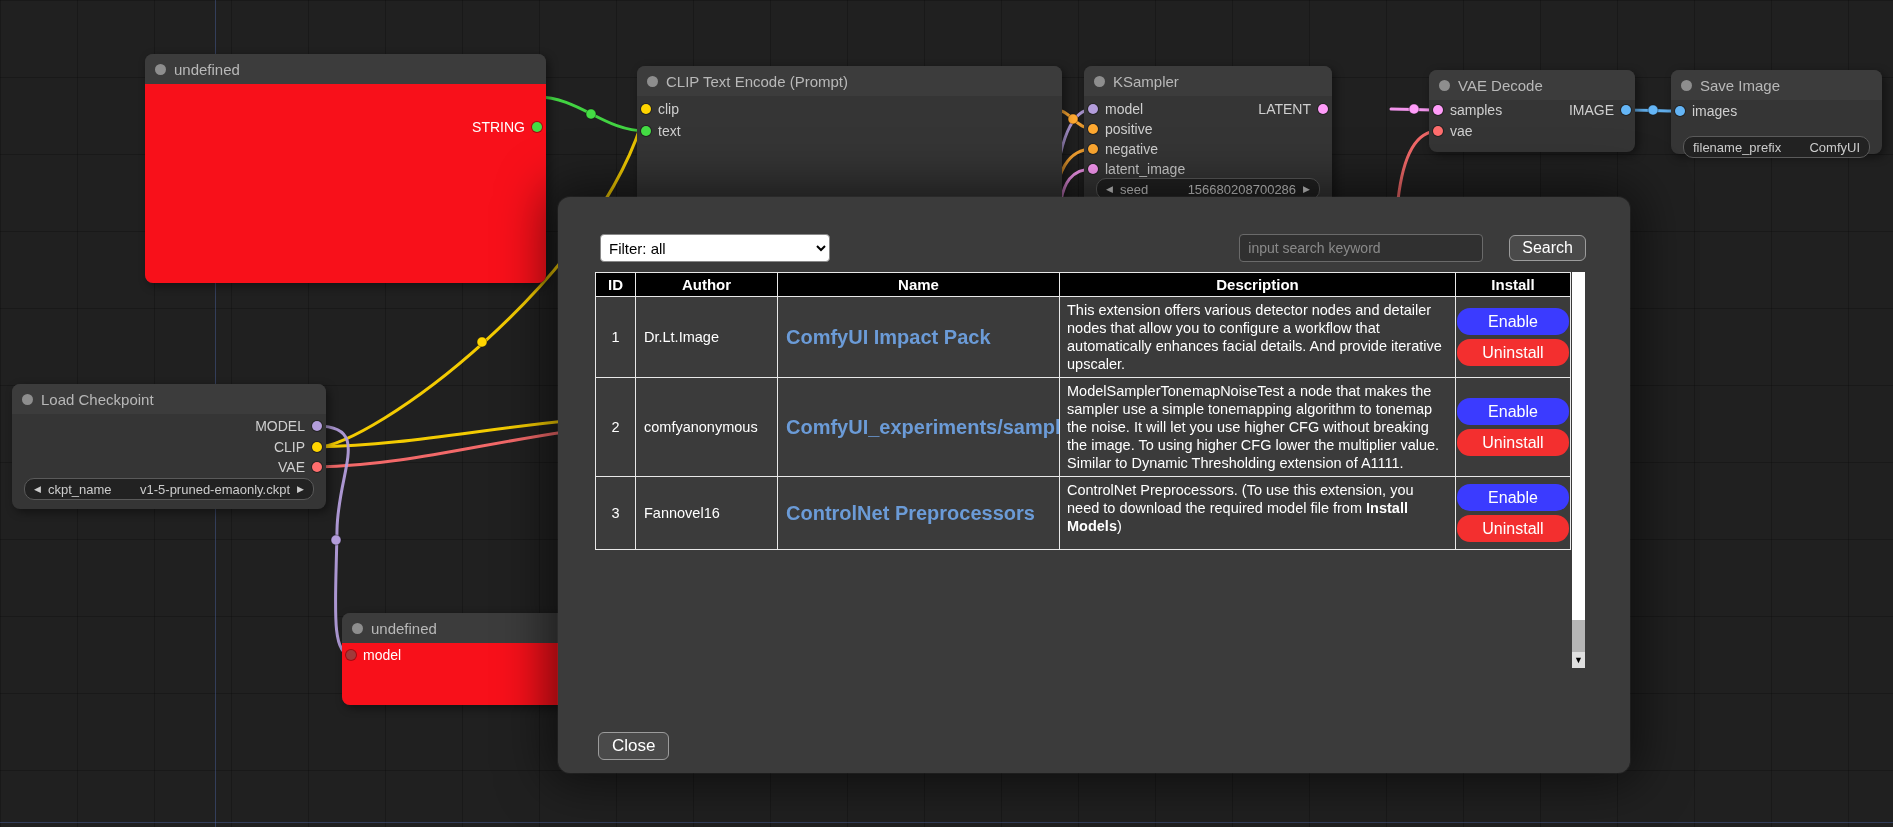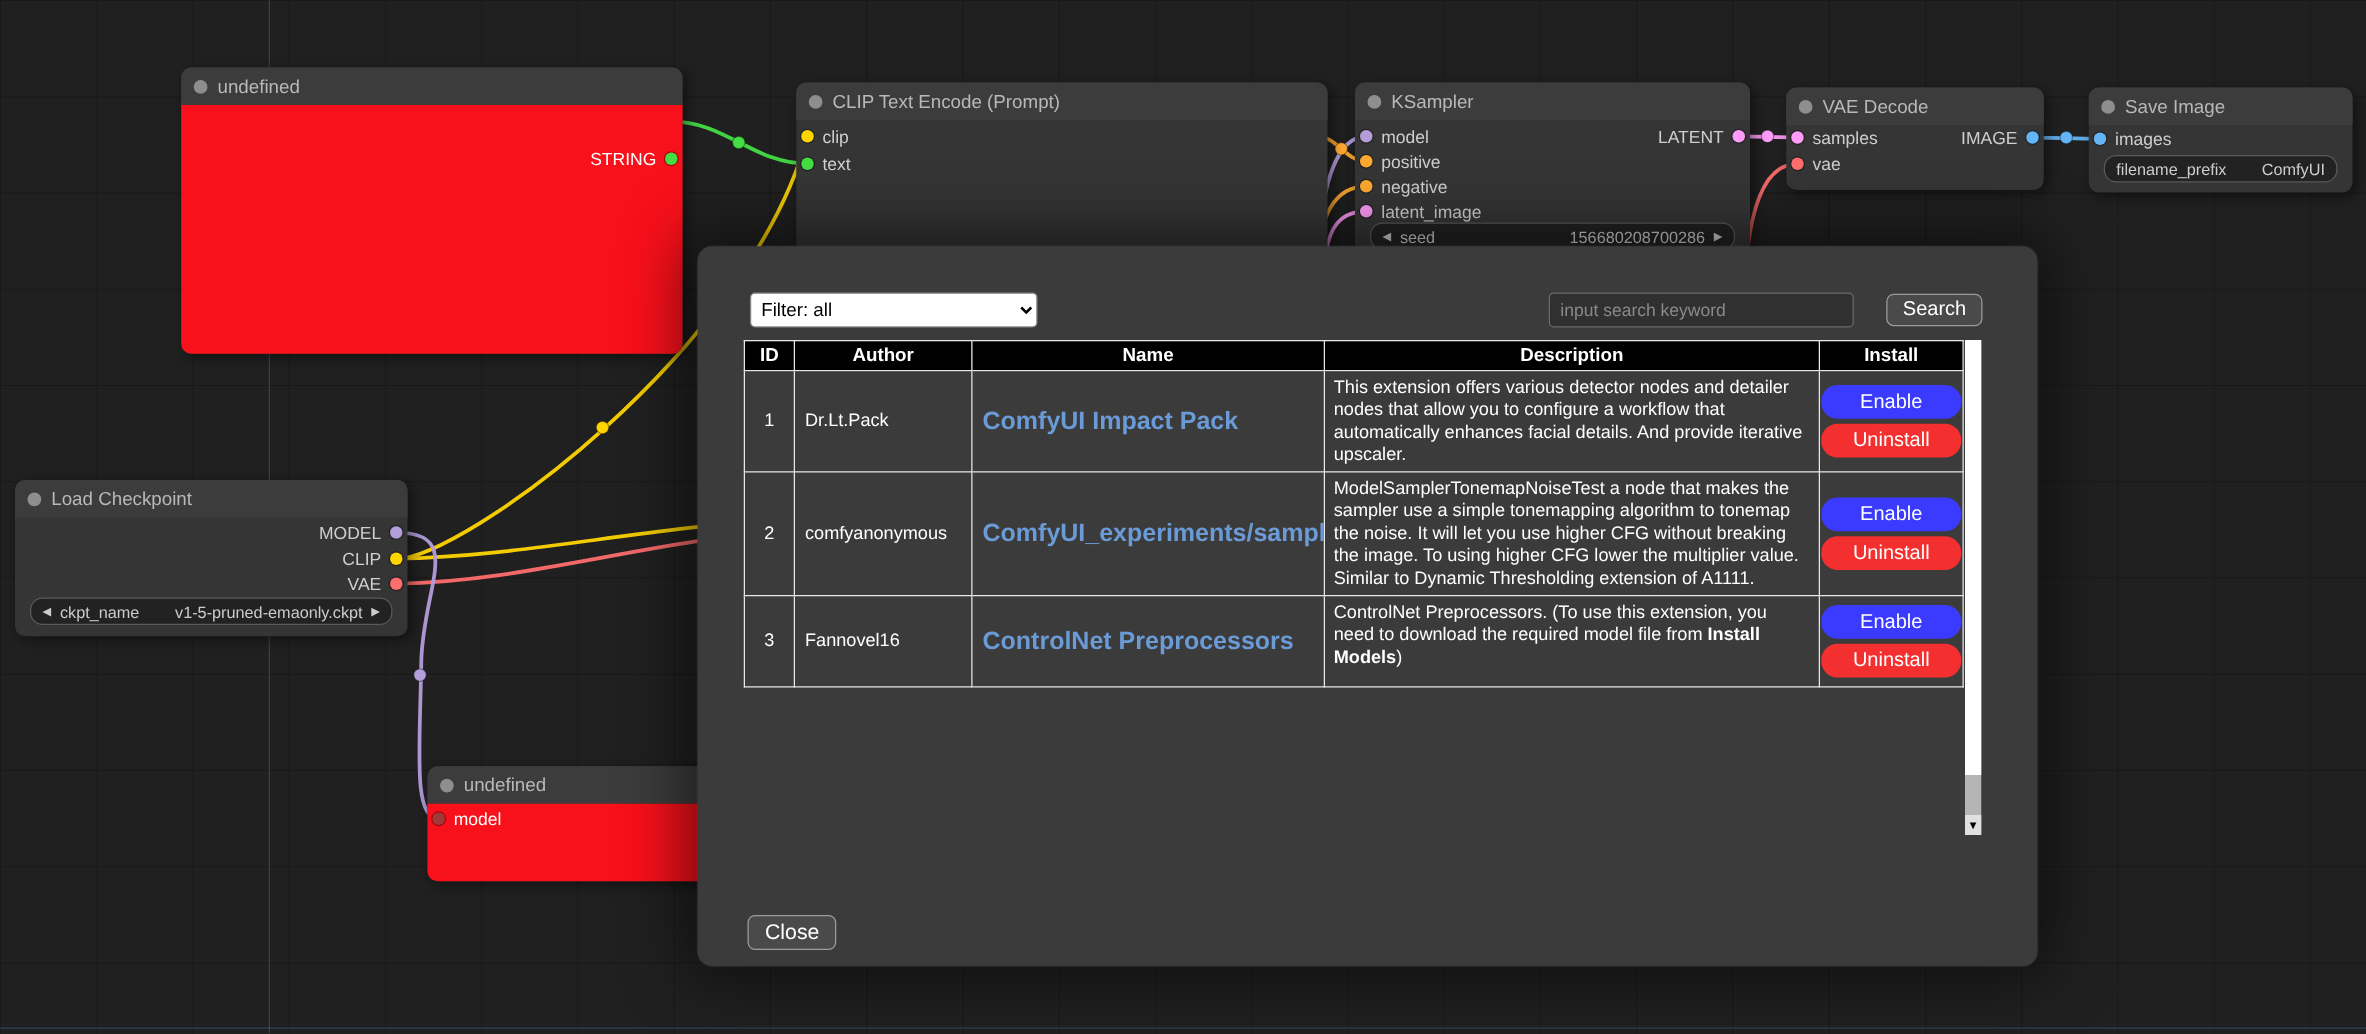--- a/index.html
+++ b/index.html
@@ -124,21 +124,21 @@
     <div class="slot in" style="top:33px;">
       <span class="dot" style="background: rgb(255, 213, 0);"></span>
       <span>clip</span>
     </div>
     <div class="slot in" style="top:55px;">
       <span class="dot" style="background: rgb(68, 221, 68);"></span>
       <span>text</span>
     </div>
   </div>
 
-  <div class="node" style="left:1084px;top:66px;width:316px;height:146px;">
+  <div class="node" style="left:1084px;top:66px;width:248px;height:146px;">
     <div class="ntitle">
       <span class="tdot"></span>
       <span class="ttext">KSampler</span>
     </div>
     <div class="slot in" style="top:33px;">
       <span class="dot" style="background: rgb(179, 157, 219);"></span>
       <span>model</span>
     </div>
     <div class="slot in" style="top:53px;">
       <span class="dot" style="background: rgb(255, 169, 49);"></span>
@@ -186,21 +186,21 @@
 
   <div class="node" style="left:1671px;top:70px;width:211px;height:84px;">
     <div class="ntitle">
       <span class="tdot"></span>
       <span class="ttext">Save Image</span>
     </div>
     <div class="slot in" style="top:31px;">
       <span class="dot" style="background: rgb(100, 181, 246);"></span>
       <span>images</span>
     </div>
-    <div class="widget" style="top:54px;">
+    <div class="widget" style="top:66px;">
       <span>filename_prefix</span>
       <span class="sp"></span>
       <span>ComfyUI</span>
     </div>
   </div>
 
   <div class="node" style="left:12px;top:384px;width:314px;height:125px;">
     <div class="ntitle">
       <span class="tdot"></span>
       <span class="ttext">Load Checkpoint</span>
@@ -263,21 +263,21 @@
             <th>ID</th>
             <th>Author</th>
             <th>Name</th>
             <th>Description</th>
             <th>Install</th>
           </tr>
       </thead>
       <tbody>
           <tr>
             <td class="c-id">1</td>
-            <td class="c-author">Dr.Lt.Pack</td>
+            <td class="c-author">Dr.Lt.Image</td>
             <td class="c-name"><a href="#" style="color: rgb(107, 155, 215);">ComfyUI Impact Pack</a></td>
             <td class="c-desc"><span>This extension offers various detector nodes and detailer nodes that allow you to configure a workflow that automatically enhances facial details. And provide iterative upscaler.</span></td>
             <td class="c-install">
               <button class="btn-enable" style="background: rgb(59, 59, 255);">Enable</button>
               <button class="btn-uninstall" style="background: rgb(243, 47, 47);">Uninstall</button>
             </td>
           </tr>
           <tr>
             <td class="c-id">2</td>
             <td class="c-author">comfyanonymous</td>

